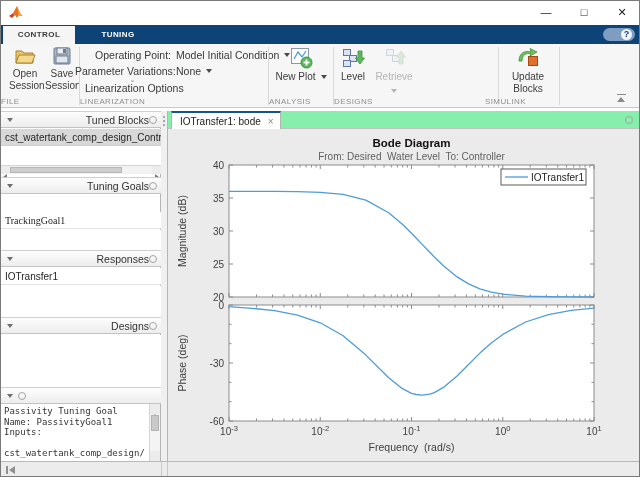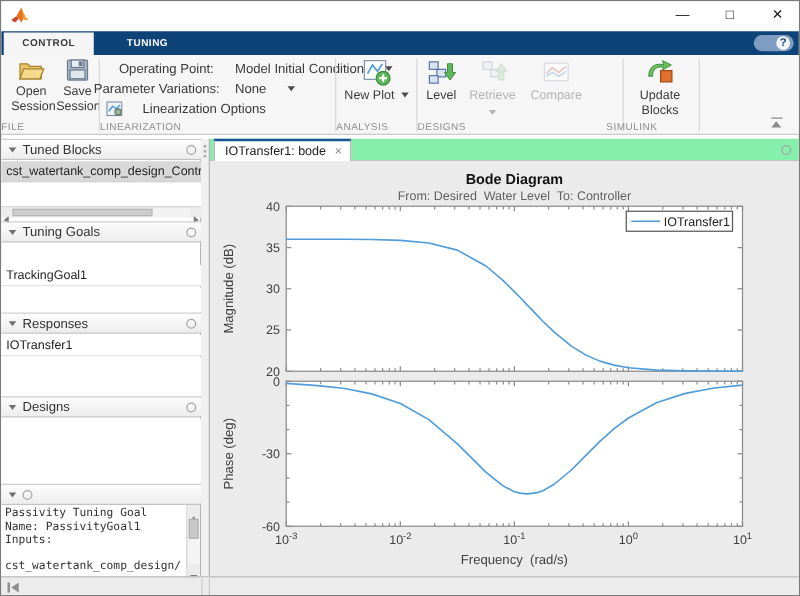--- a/index.html
+++ b/index.html
@@ -18,30 +18,30 @@
   .apptab.inactive{left:96px;width:42px;color:#ffffff;background:transparent;}
   .helppill{position:absolute;right:6px;top:3px;width:32px;height:13px;background:#7f9dc2;border-radius:7px;}
   .helppill .qcirc{position:absolute;right:3px;top:1px;width:11px;height:11px;border-radius:50%;background:#f2f4f7;color:#0d4377;font-size:9px;font-weight:bold;text-align:center;line-height:11px;}
   
   .ribbon{position:absolute;left:0;top:43px;width:640px;height:64px;background:#f6f6f6;border-bottom:1px solid #c9c9c9;}
   .secdiv{position:absolute;top:3px;height:58px;width:1px;background:#d8d8d8;}
   .seclabel{position:absolute;bottom:1px;font-size:8px;color:#8e8e8e;letter-spacing:.4px;}
   .bigbtn{position:absolute;top:3px;text-align:center;font-size:10px;color:#3c3c3c;line-height:1.15;}
   .bigbtn .ic{display:block;margin:0 auto 2px auto;}
   .bigbtn.disabled{color:#b4b4b4;}
-  .linrow{position:absolute;left:74px;height:14px;font-size:10.5px;color:#3a3a3a;white-space:nowrap;display:flex;align-items:center;gap:12px;}
+  .linrow{position:absolute;left:74px;height:14px;font-size:10.5px;color:#3a3a3a;white-space:nowrap;display:flex;align-items:center;}
   .linrow .lbl{display:inline-block;width:96px;text-align:right;margin-right:5px;}
   .dd{display:inline-block;width:0;height:0;border-left:3px solid transparent;border-right:3px solid transparent;border-top:4px solid #4a4a4a;margin-left:5px;vertical-align:middle;}
   .dd.gray{border-top-color:#b4b4b4;}
   .collapse-ribbon{position:absolute;right:14px;bottom:5px;width:11px;height:8px;}
   .collapse-ribbon .bar{position:absolute;left:1px;top:0;width:9px;height:1px;background:#8a8a8a;}
   .collapse-ribbon .tri{position:absolute;left:1px;top:3px;width:0;height:0;border-left:4.5px solid transparent;border-right:4.5px solid transparent;border-bottom:5px solid #8a8a8a;}
   
   .sidebar{position:absolute;left:0;top:110px;width:160px;height:350px;background:#ffffff;border-right:1px solid #b5b5b5;}
-  .panelhdr{position:absolute;left:0;width:160px;height:17px;background:linear-gradient(#fdfdfd,#ededed);border-top:1px solid #cfcfcf;border-bottom:1px solid #c3c3c3;display:flex;align-items:center;padding:0 4px;}
+  .panelhdr{position:absolute;left:0;width:160px;height:17px;background:linear-gradient(#fdfdfd,#ededed);border-top:1px solid #cfcfcf;border-bottom:1px solid #c3c3c3;display:flex;align-items:center;padding:0 4px;text-align:right;}
   .panelhdr .tri{width:0;height:0;border-left:3.5px solid transparent;border-right:3.5px solid transparent;border-top:4.5px solid #6f6f6f;margin:0 5px 0 2px;}
   .panelhdr .ptitle{flex:1;font-size:10.5px;color:#333;}
   .circ{width:8px;height:8px;border:1.5px solid #a5a5a5;border-radius:50%;}
   .pitem{position:absolute;left:0;width:160px;height:17px;line-height:17px;font-size:10px;color:#252525;padding-left:4px;white-space:nowrap;overflow:hidden;background:#fff;border-bottom:1px solid #e2e2e2;}
   .pitem.sel{background:#d8d8d8;border-bottom:1px solid #cfcfcf;}
   .hscroll{position:absolute;left:0;width:160px;height:9px;background:#f2f2f2;border-top:1px solid #d4d4d4;}
   .hscroll .arrow{position:absolute;top:0;width:9px;height:8px;background:#ececec;}
   .hscroll .thumb{position:absolute;left:9px;top:1px;width:112px;height:6px;background:#cdcdcd;border:1px solid #b7b7b7;}
   .tl{width:0;height:0;border-top:3px solid transparent;border-bottom:3px solid transparent;display:inline-block;}
   .vscroll{position:absolute;right:0;width:11px;background:#f4f4f4;border-left:1px solid #d4d4d4;}
@@ -117,21 +117,21 @@
     <div class="linrow" style="top:4px;">
       <span class="lbl">Operating Point:</span>
       <span>Model Initial Condition</span>
       <span class="dd"></span>
     </div>
     <div class="linrow" style="top:20px;">
       <span class="lbl">Parameter Variations:</span>
       <span>None</span>
       <span class="dd"></span>
     </div>
-    <div class="linrow" style="top:36px;left:84px;">
+    <div class="linrow" style="top:36px;left:84px;flex-direction:column;">
       <svg width="13" height="12" viewBox="0 0 13 12" style="margin-right:4px;">
         <rect x="0.5" y="0.5" width="12" height="11" fill="#eef2f7" stroke="#7a8aa0"></rect>
         <polyline points="2,8 5,4 8,6 11,3" fill="none" stroke="#4f9cd8" stroke-width="1.2"></polyline>
         <circle cx="9.5" cy="8.5" r="2.5" fill="#9fb3a0" stroke="#5d7a5e"></circle>
       </svg>
       <span>Linearization Options</span>
     </div>
     <div class="seclabel" style="left:79px;width:188px;">LINEARIZATION</div>
     <div class="secdiv" style="left:267px;"></div>
 
@@ -159,28 +159,20 @@
     </div>
     <div class="bigbtn disabled" style="left:370px;width:46px;">
       <svg class="ic" width="24" height="22" viewBox="0 0 24 22" opacity="0.45">
         <rect x="4.5" y="2.5" width="7" height="6" fill="#e7ecf2" stroke="#9fb0c9"></rect>
         <rect x="10.5" y="8.5" width="7" height="6" fill="#e7ecf2" stroke="#9fb0c9"></rect>
         <path d="M17,17 L21,17 L21,10 L23.5,10 L19,4 L14.5,10 L17,10 Z" fill="#bcd9bc" stroke="#9cbf9c" stroke-width="0.8"></path>
       </svg>
       <span>Retrieve</span>
       <div style="margin-top:2px;"><span class="dd gray" style="margin-left:0;"></span></div>
     </div>
-    <div class="bigbtn disabled" style="left:418px;width:52px;">
-      <svg class="ic" width="24" height="22" viewBox="0 0 24 22" opacity="0.5">
-        <rect x="2.5" y="3.5" width="19" height="14" fill="#ffffff" stroke="#b9c2cc"></rect>
-        <polyline points="4,12 9,7 14,11 20,6" fill="none" stroke="#e08a8a" stroke-width="1.2"></polyline>
-        <polyline points="4,14 9,11 14,14 20,10" fill="none" stroke="#92b6dc" stroke-width="1.2"></polyline>
-      </svg>
-      <span>Compare</span>
-    </div>
     <div class="seclabel" style="left:333px;width:164px;">DESIGNS</div>
     <div class="secdiv" style="left:497px;"></div>
 
     <div class="bigbtn" style="left:501px;width:52px;">
       <svg class="ic" width="24" height="22" viewBox="0 0 24 22">
         <rect x="12.5" y="9.5" width="9" height="9" fill="#e2702d" stroke="#a54a12"></rect>
         <path d="M3,14 C3,6 9,3 15,5 L14,1.5 L21,5 L14,9 L15,7 C10,5.5 6,8 6,14 Z" fill="#6fbf5e" stroke="#3e8f3e" stroke-width="0.8"></path>
       </svg>
       <span>Update Blocks</span>
     </div>
@@ -206,21 +198,21 @@
       <div class="arrow" style="left:0;"><span class="tl" style="border-right:4px solid #7a7a7a;margin:1px 0 0 2px;"></span></div>
       <div class="arrow" style="right:0;"><span class="tl" style="border-left:4px solid #7a7a7a;margin:1px 0 0 3px;"></span></div>
       <div class="thumb"></div>
     </div>
 
     <div class="panelhdr" style="top:66px;">
       <span class="tri"></span>
       <span class="ptitle">Tuning Goals</span>
       <span class="circ"></span>
     </div>
-    <div class="pitem" style="top:101px;">TrackingGoal1</div>
+    <div class="pitem" style="top:101px;font-family:Liberation Serif, serif;">TrackingGoal1</div>
     <div style="position:absolute;top:119px;left:0;width:160px;height:20px;background:#fff;"></div>
 
     <div class="panelhdr" style="top:139px;">
       <span class="tri"></span>
       <span class="ptitle">Responses</span>
       <span class="circ"></span>
     </div>
     <div class="pitem" style="top:157px;">IOTransfer1</div>
     <div style="position:absolute;top:175px;left:0;width:160px;height:31px;background:#fff;"></div>
 

